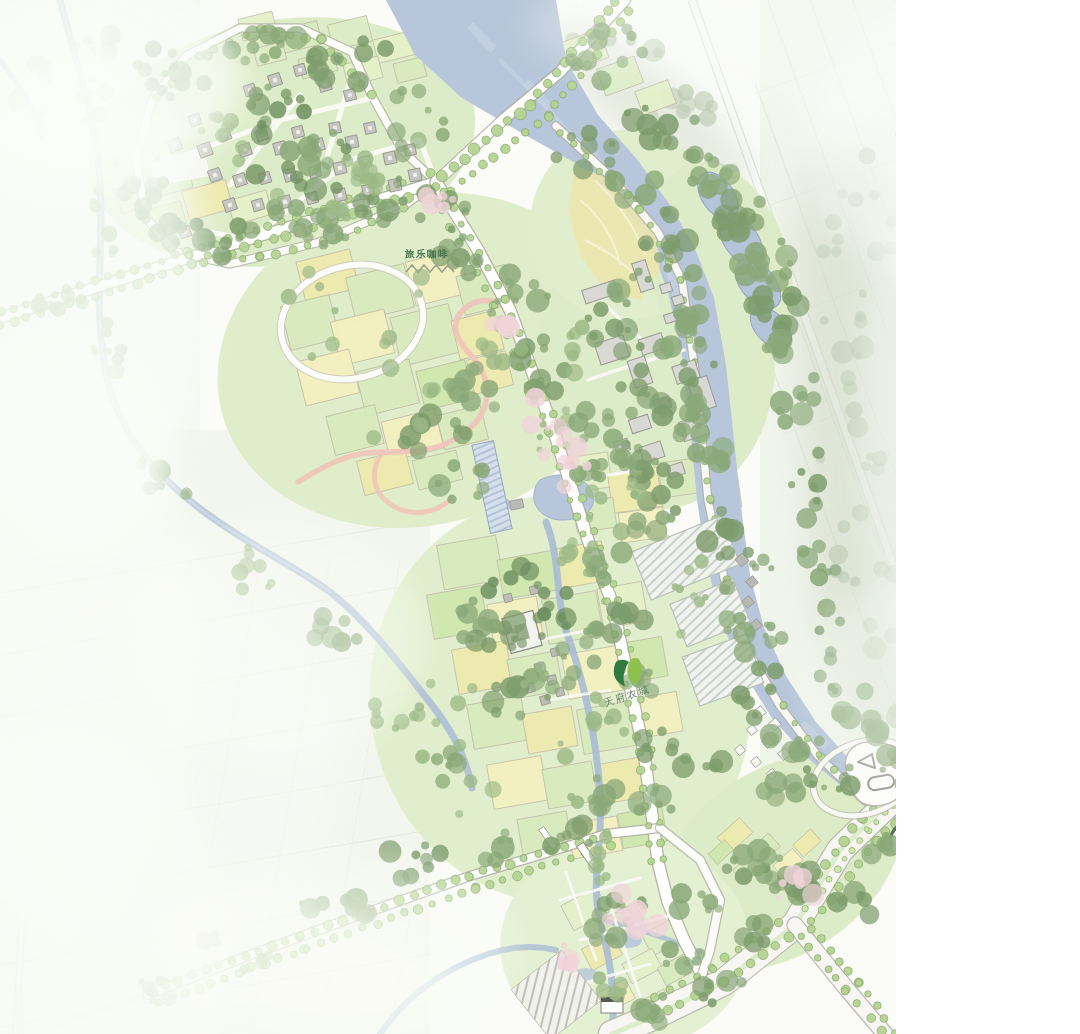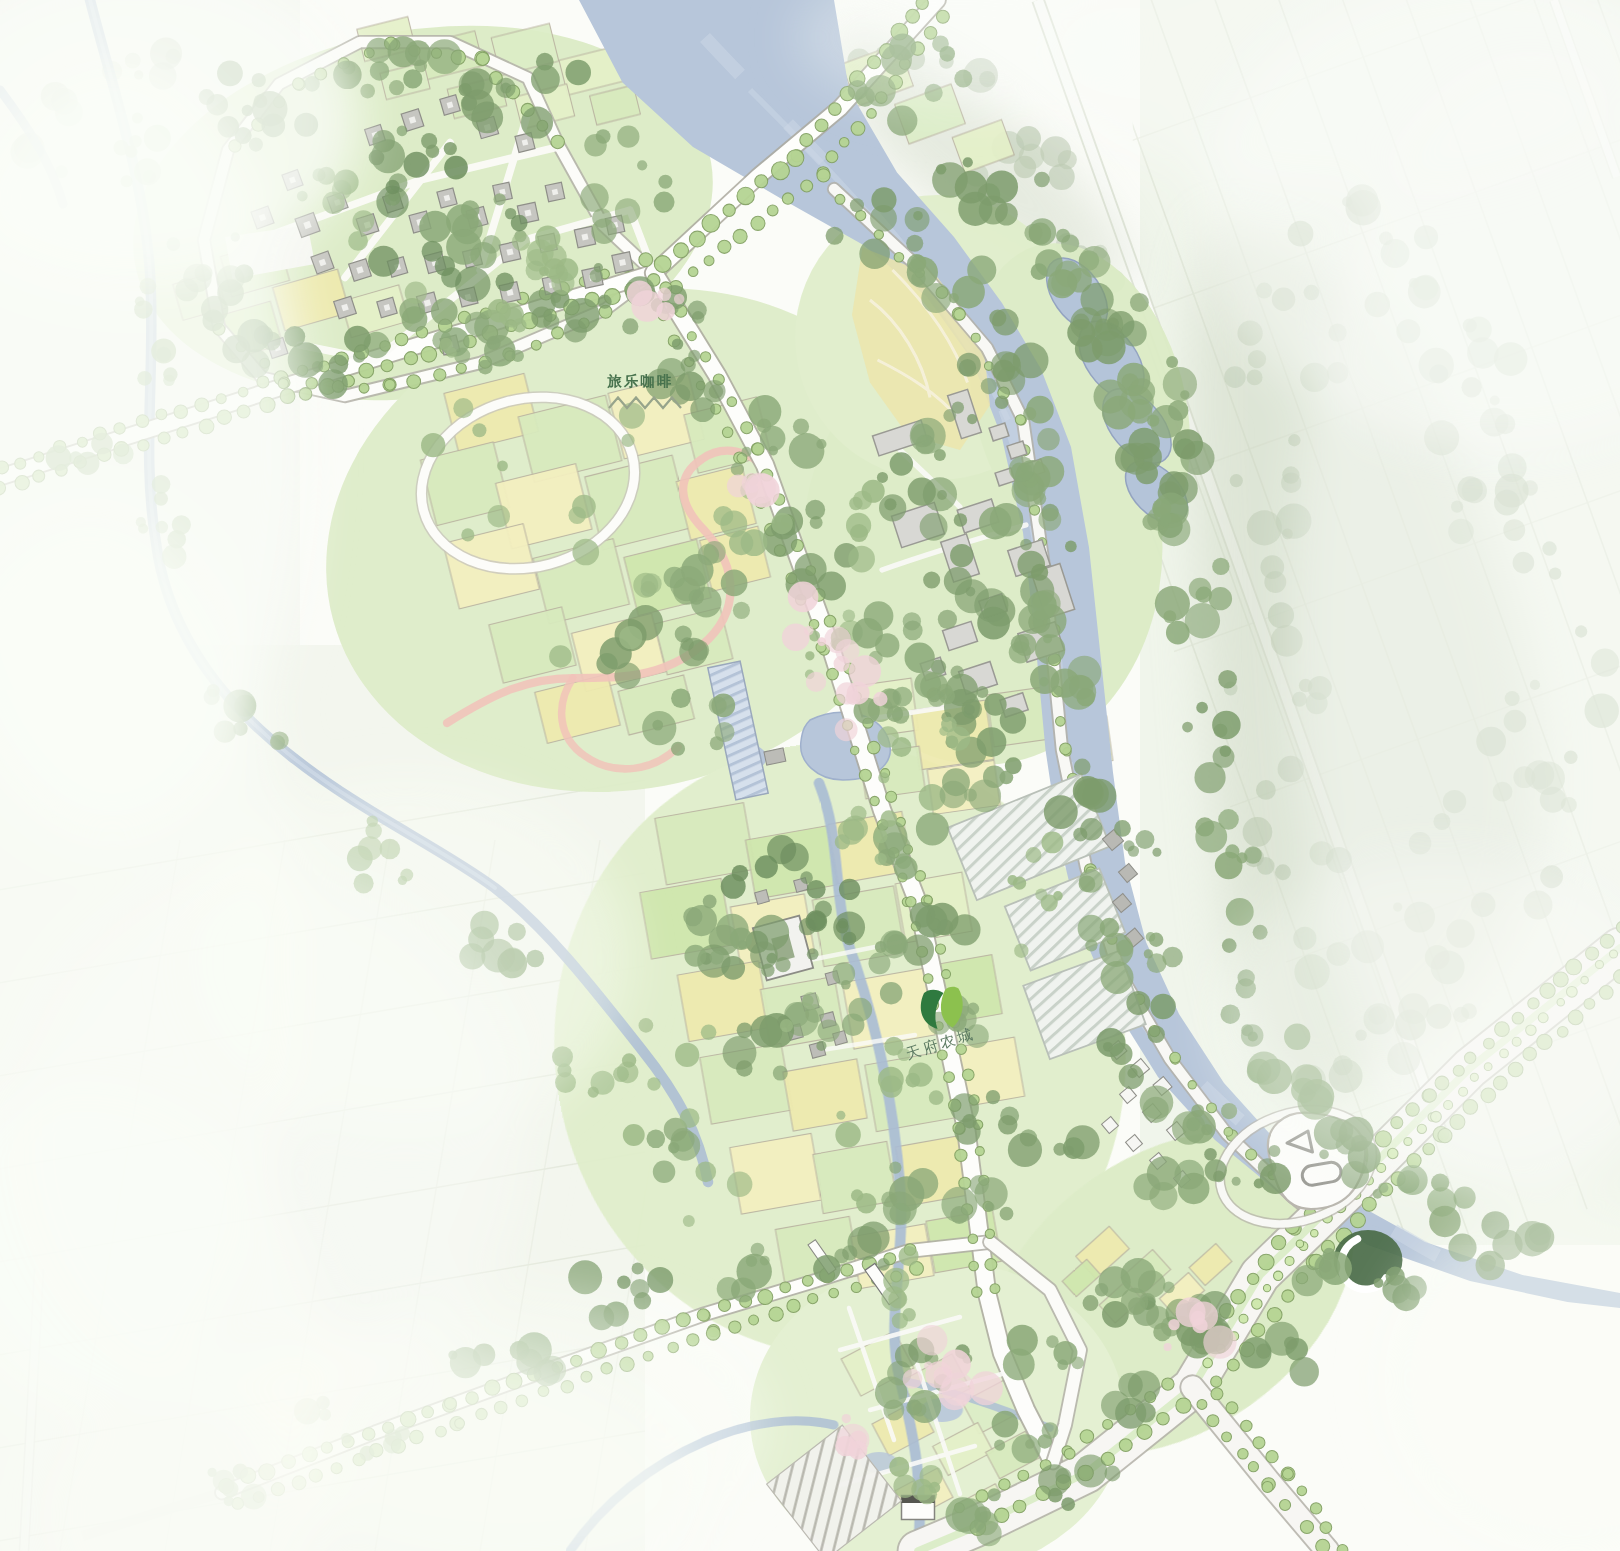--- a/index.html
+++ b/index.html
@@ -1,16 +1,16 @@
 <!DOCTYPE html>
 <html><head>
 <meta charset="utf-8">
 <style>
   html,body{margin:0;padding:0;background:#ffffff;}
-  #stage{position:relative;width:1080px;height:1034px;overflow:hidden;background:#fbfcf8;
+  #stage{position:relative;width:896px;height:1034px;overflow:hidden;background:#fbfcf8;
          font-family:Liberation Serif, serif;}
   svg{position:absolute;left:0;top:0;display:block;}
   text{user-select:none;}
 </style>
 </head>
 <body>
 
 <div id="stage">
 <svg width="1080" height="1034" viewBox="0 0 1080 1034">
   <defs>

